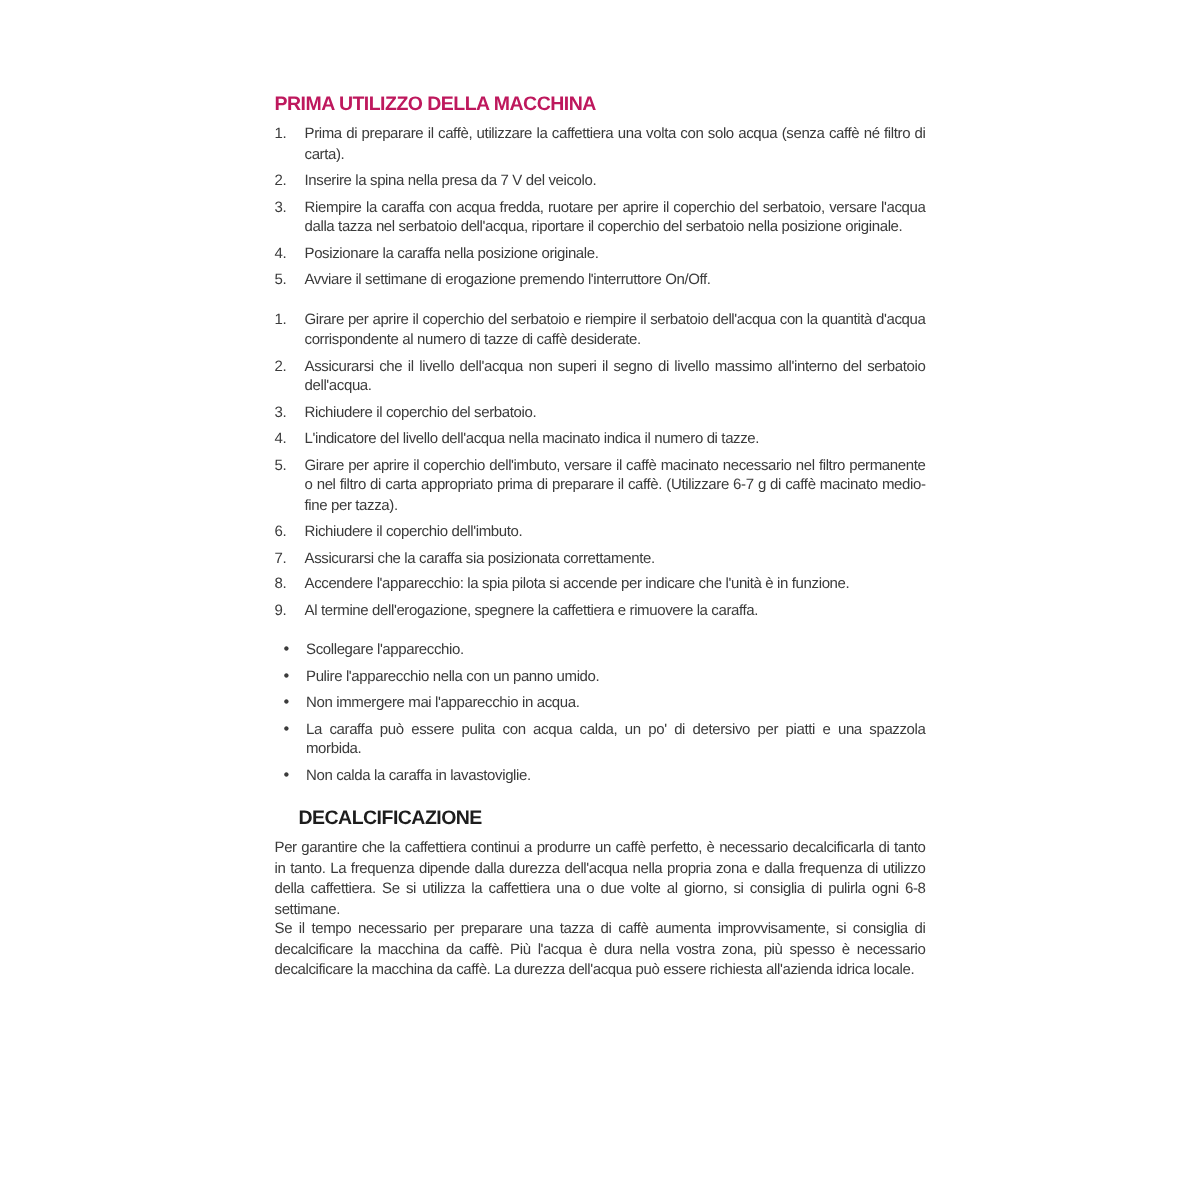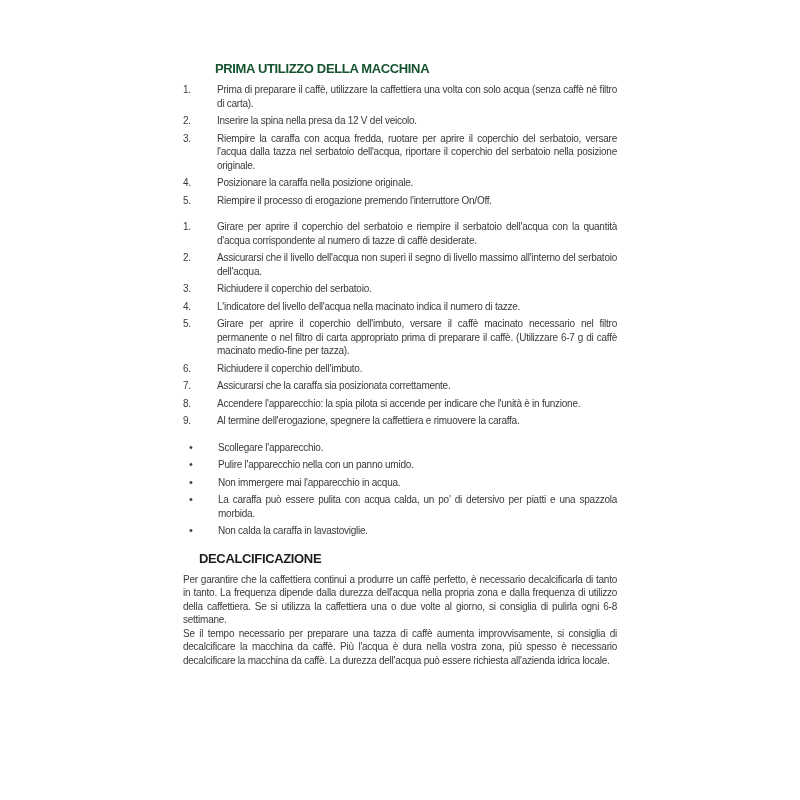--- a/index.html
+++ b/index.html
@@ -45,54 +45,53 @@
   }
   .marker.bullet {
     flex: 0 0 15px;
     padding-left: 6px;
     box-sizing: content-box;
     font-size: 11px;
   }
   .item-text {
     flex: 1 1 auto;
     text-align: justify;
-    margin-left: 14px;
   }
   .para {
     margin: 0;
     text-align: justify;
   }
 </style>
 </head>
 <body style="background: rgb(255, 255, 255);">
 
 <div class="page" style="color: rgb(59, 59, 59);">
 
   <section class="section">
-    <h2 class="heading" style="color: #14532d; margin-left: 32px;">PRIMA UTILIZZO DELLA MACCHINA</h2>
+    <h2 class="heading" style="color: #be185d;">PRIMA UTILIZZO DELLA MACCHINA</h2>
     <div class="list">
         <div class="item">
           <span class="marker">1.</span>
           <span class="item-text">Prima di preparare il caffè, utilizzare la caffettiera una volta con solo acqua (senza caffè né filtro di carta).</span>
         </div>
         <div class="item">
           <span class="marker">2.</span>
-          <span class="item-text">Inserire la spina nella presa da 12 V del veicolo.</span>
+          <span class="item-text">Inserire la spina nella presa da 7 V del veicolo.</span>
         </div>
         <div class="item">
           <span class="marker">3.</span>
           <span class="item-text">Riempire la caraffa con acqua fredda, ruotare per aprire il coperchio del serbatoio, versare l'acqua dalla tazza nel serbatoio dell'acqua, riportare il coperchio del serbatoio nella posizione originale.</span>
         </div>
         <div class="item">
           <span class="marker">4.</span>
           <span class="item-text">Posizionare la caraffa nella posizione originale.</span>
         </div>
         <div class="item">
           <span class="marker">5.</span>
-          <span class="item-text">Riempire il processo di erogazione premendo l'interruttore On/Off.</span>
+          <span class="item-text">Avviare il settimane di erogazione premendo l'interruttore On/Off.</span>
         </div>
       </div>
   </section>
 
   <section class="section">
     <div class="list">
         <div class="item">
           <span class="marker">1.</span>
           <span class="item-text">Girare per aprire il coperchio del serbatoio e riempire il serbatoio dell'acqua con la quantità d'acqua corrispondente al numero di tazze di caffè desiderate.</span>
         </div>

